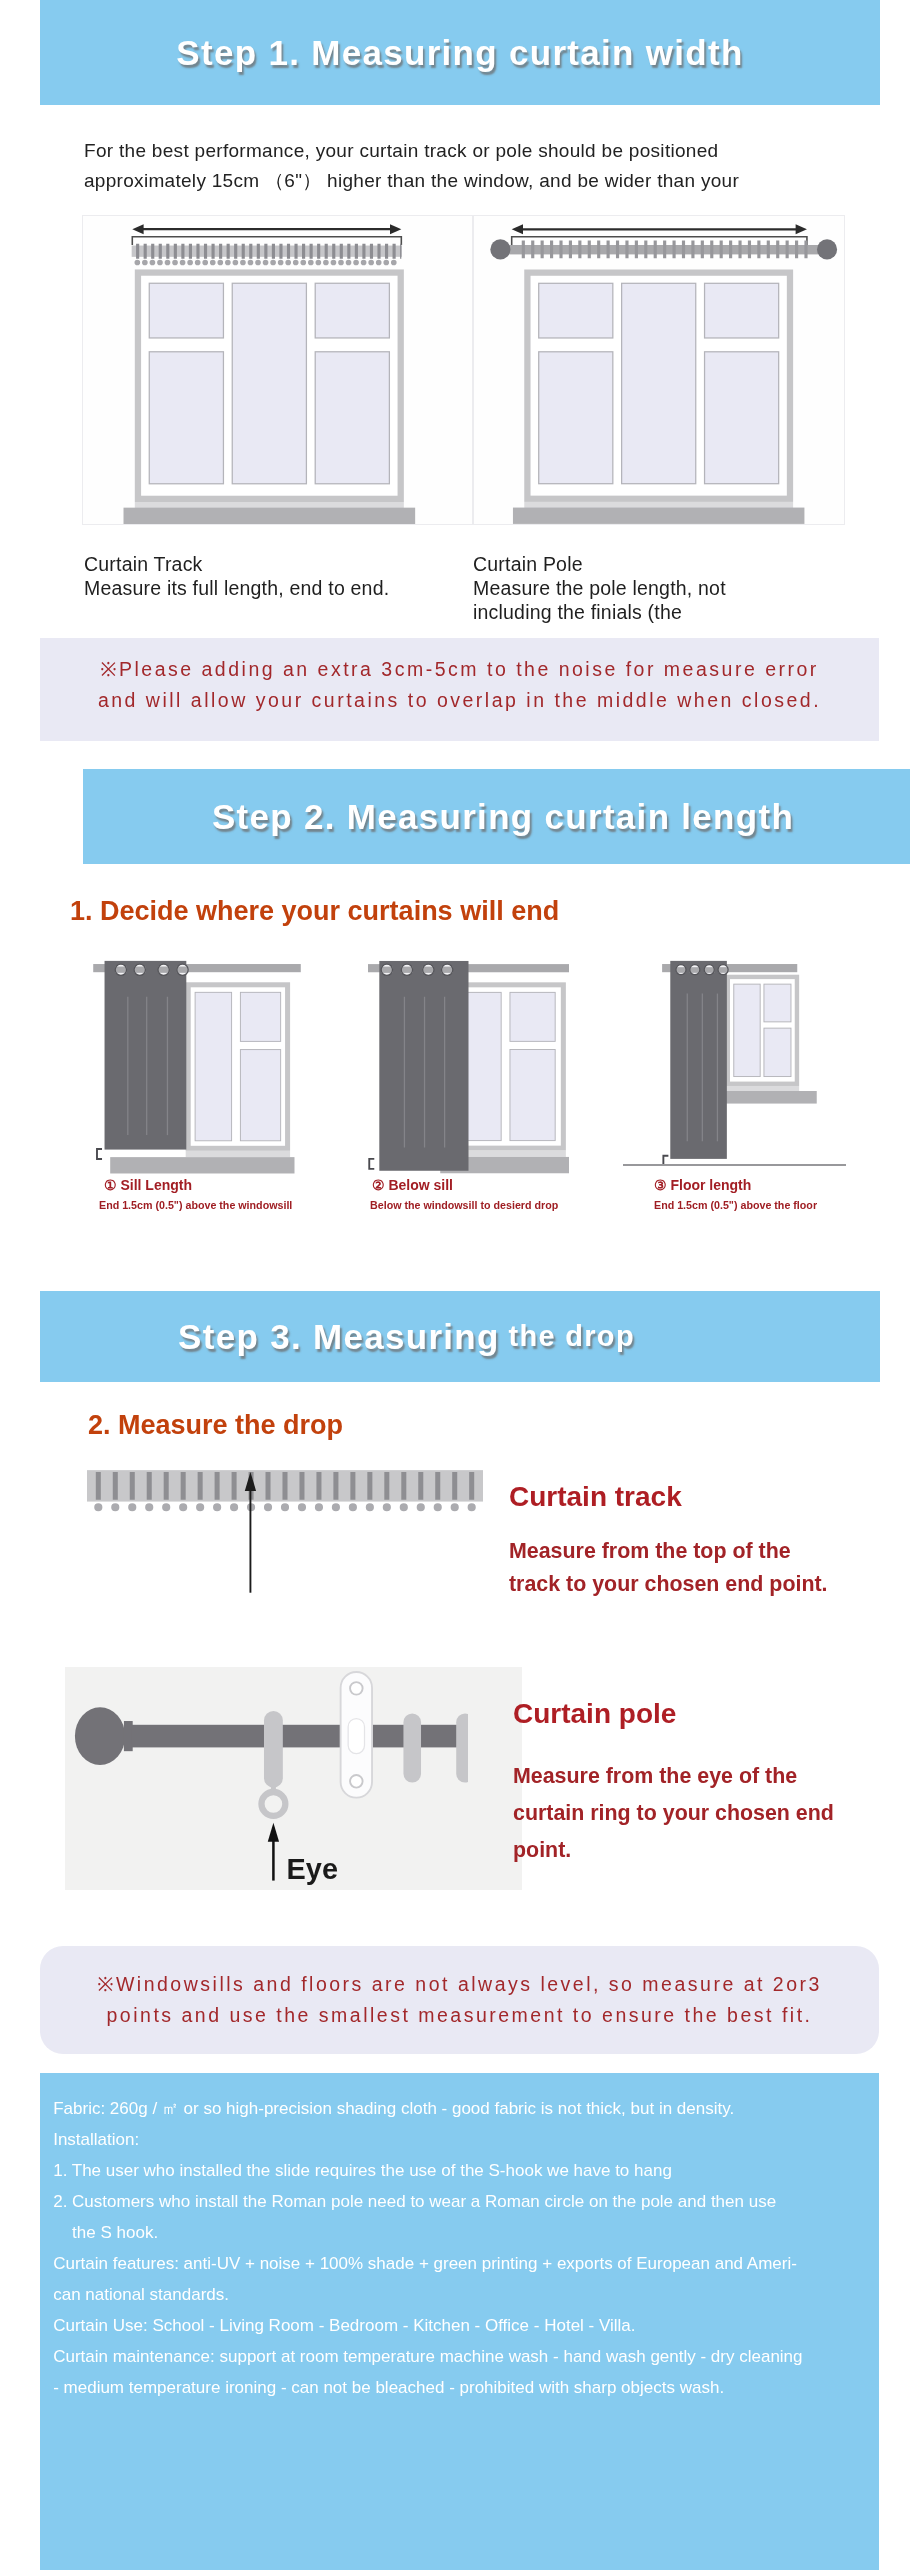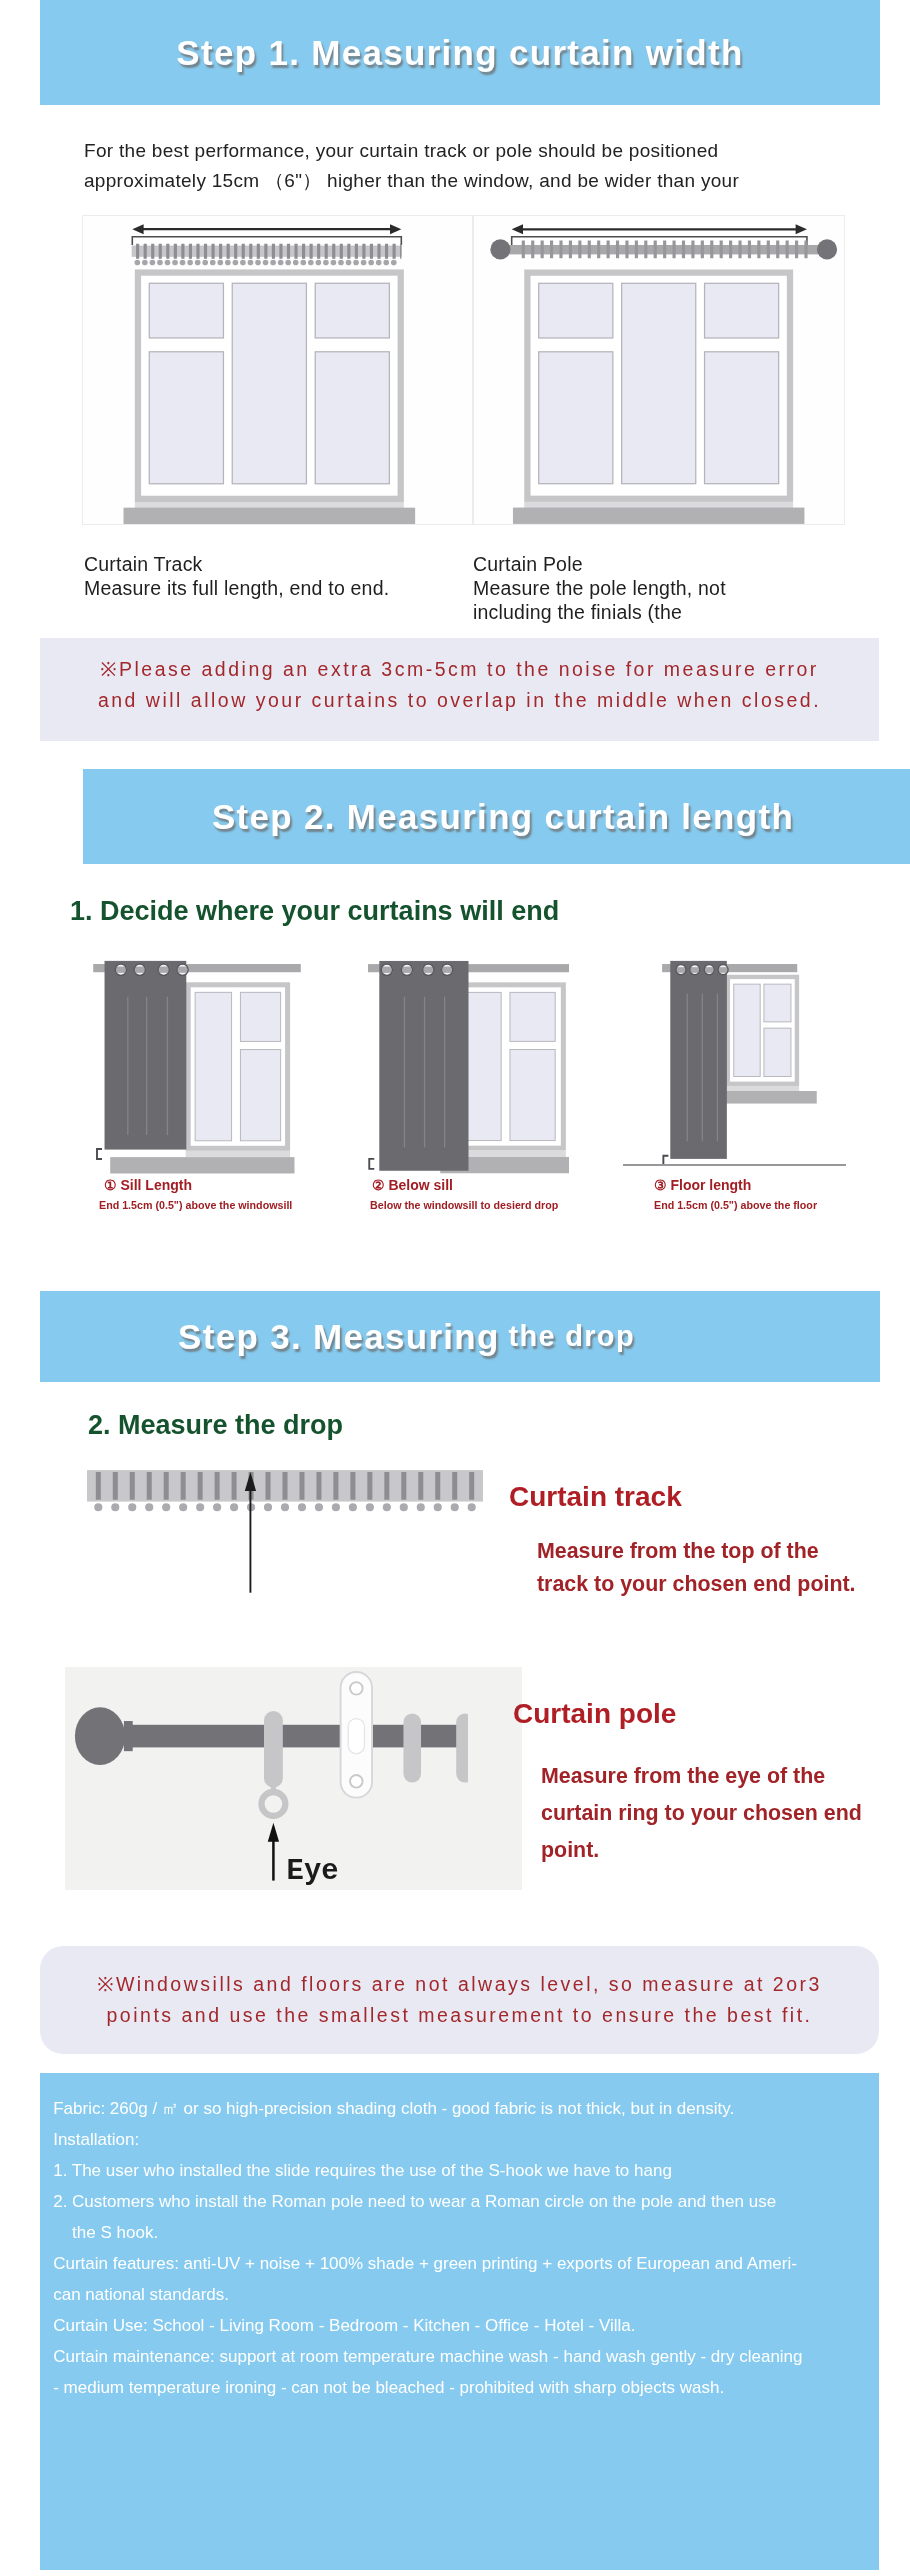--- a/index.html
+++ b/index.html
@@ -8,25 +8,25 @@
   .abs{position:absolute;}
   .banner{left:40px;width:840px;background:#86CBEF;display:flex;align-items:center;justify-content:center;}
   .banner-title{color:#ffffff;font-weight:700;font-size:35px;letter-spacing:1.3px;
         text-shadow:1.9px 2.5px 1.9px rgba(108,108,108,0.75);white-space:nowrap;}
   .banner-sub{font-size:29px;margin-left:8.8px;}
   .intro{left:84px;top:136px;width:799px;font-size:19px;line-height:30px;letter-spacing:0.3px;color:#222;}
   .illus-panel{background:#fefefe;border:0.6px solid #ececef;}
   .caption{font-size:19.5px;line-height:24px;letter-spacing:0.2px;color:#1f1f1f;}
   .note{left:40px;width:839px;background:#E9E9F4;text-align:center;color:#A2282B;
         font-size:19.5px;letter-spacing:2.5px;line-height:31px;}
-  .black-heading{font-weight:700;font-size:27px;color:#14532d;white-space:nowrap;}
+  .black-heading{font-weight:700;font-size:27px;color:#c2410c;white-space:nowrap;}
   .opt-label{font-weight:700;font-size:14px;color:#A21E24;white-space:nowrap;}
   .opt-desc{font-weight:700;font-size:10.7px;color:#9F1E23;white-space:nowrap;}
   .red-title{font-weight:700;font-size:28px;color:#AE1E24;white-space:nowrap;}
-  .red-body{font-weight:700;font-size:21.4px;color:#A22327;margin-left:28px;}
+  .red-body{font-weight:700;font-size:21.4px;color:#A22327;}
   .pole-panel{background:#F2F2F1;}
   .details{left:40px;top:2073px;width:839px;height:497px;background:#86CBEF;
         box-sizing:border-box;padding:20px 15px 0 13.2px;}
   .details div{color:#ffffff;font-size:17px;line-height:31px;white-space:pre-wrap;}
   svg{display:block;}
 </style>
 </head>
 <body>
 
 <div id="page">
@@ -231,21 +231,21 @@
     <line x1="18" y1="64" x2="624" y2="64" stroke="#ABABAF" stroke-width="13" stroke-linecap="round" stroke-dasharray="0 27"></line>
     <polygon points="260,8 251,38 269,38" fill="#1c1c1c"></polygon>
     <line x1="260" y1="34" x2="260" y2="200" stroke="#1c1c1c" stroke-width="3"></line>
   </svg>
   <div class="abs red-title" style="left:509px;top:1481px;">Curtain track</div>
   <div class="abs red-body" style="left:509px;top:1535px;line-height:33px;">
     <div>Measure from the top of the</div>
     <div>track to your chosen end point.</div>
   </div>
 
-  <div class="abs pole-panel" style="left:65px;top:1667px;width:457px;height:223px;font-family:Liberation Mono, monospace;">
+  <div class="abs pole-panel" style="left:65px;top:1667px;width:457px;height:223px;">
     <svg width="403" height="223" viewBox="0 0 640 355">
       <ellipse cx="55" cy="110" rx="40" ry="46" fill="#737277"></ellipse>
       <rect x="93" y="86" width="14" height="48" fill="#737277"></rect>
       <rect x="105" y="92" width="535" height="36" fill="#737277"></rect>
       <rect x="316" y="70" width="30" height="122" rx="15" fill="#C6C6C9"></rect>
       <rect x="327" y="190" width="8" height="12" fill="#C6C6C9"></rect>
       <circle cx="331" cy="218" r="19" fill="none" stroke="#C6C6C9" stroke-width="10"></circle>
       <rect x="438" y="8" width="50" height="200" rx="25" fill="#FCFCFD" stroke="#D7D7DA" stroke-width="3"></rect>
       <circle cx="463" cy="34" r="10" fill="#ffffff" stroke="#C9C9CC" stroke-width="3"></circle>
       <circle cx="463" cy="182" r="10" fill="#ffffff" stroke="#C9C9CC" stroke-width="3"></circle>

